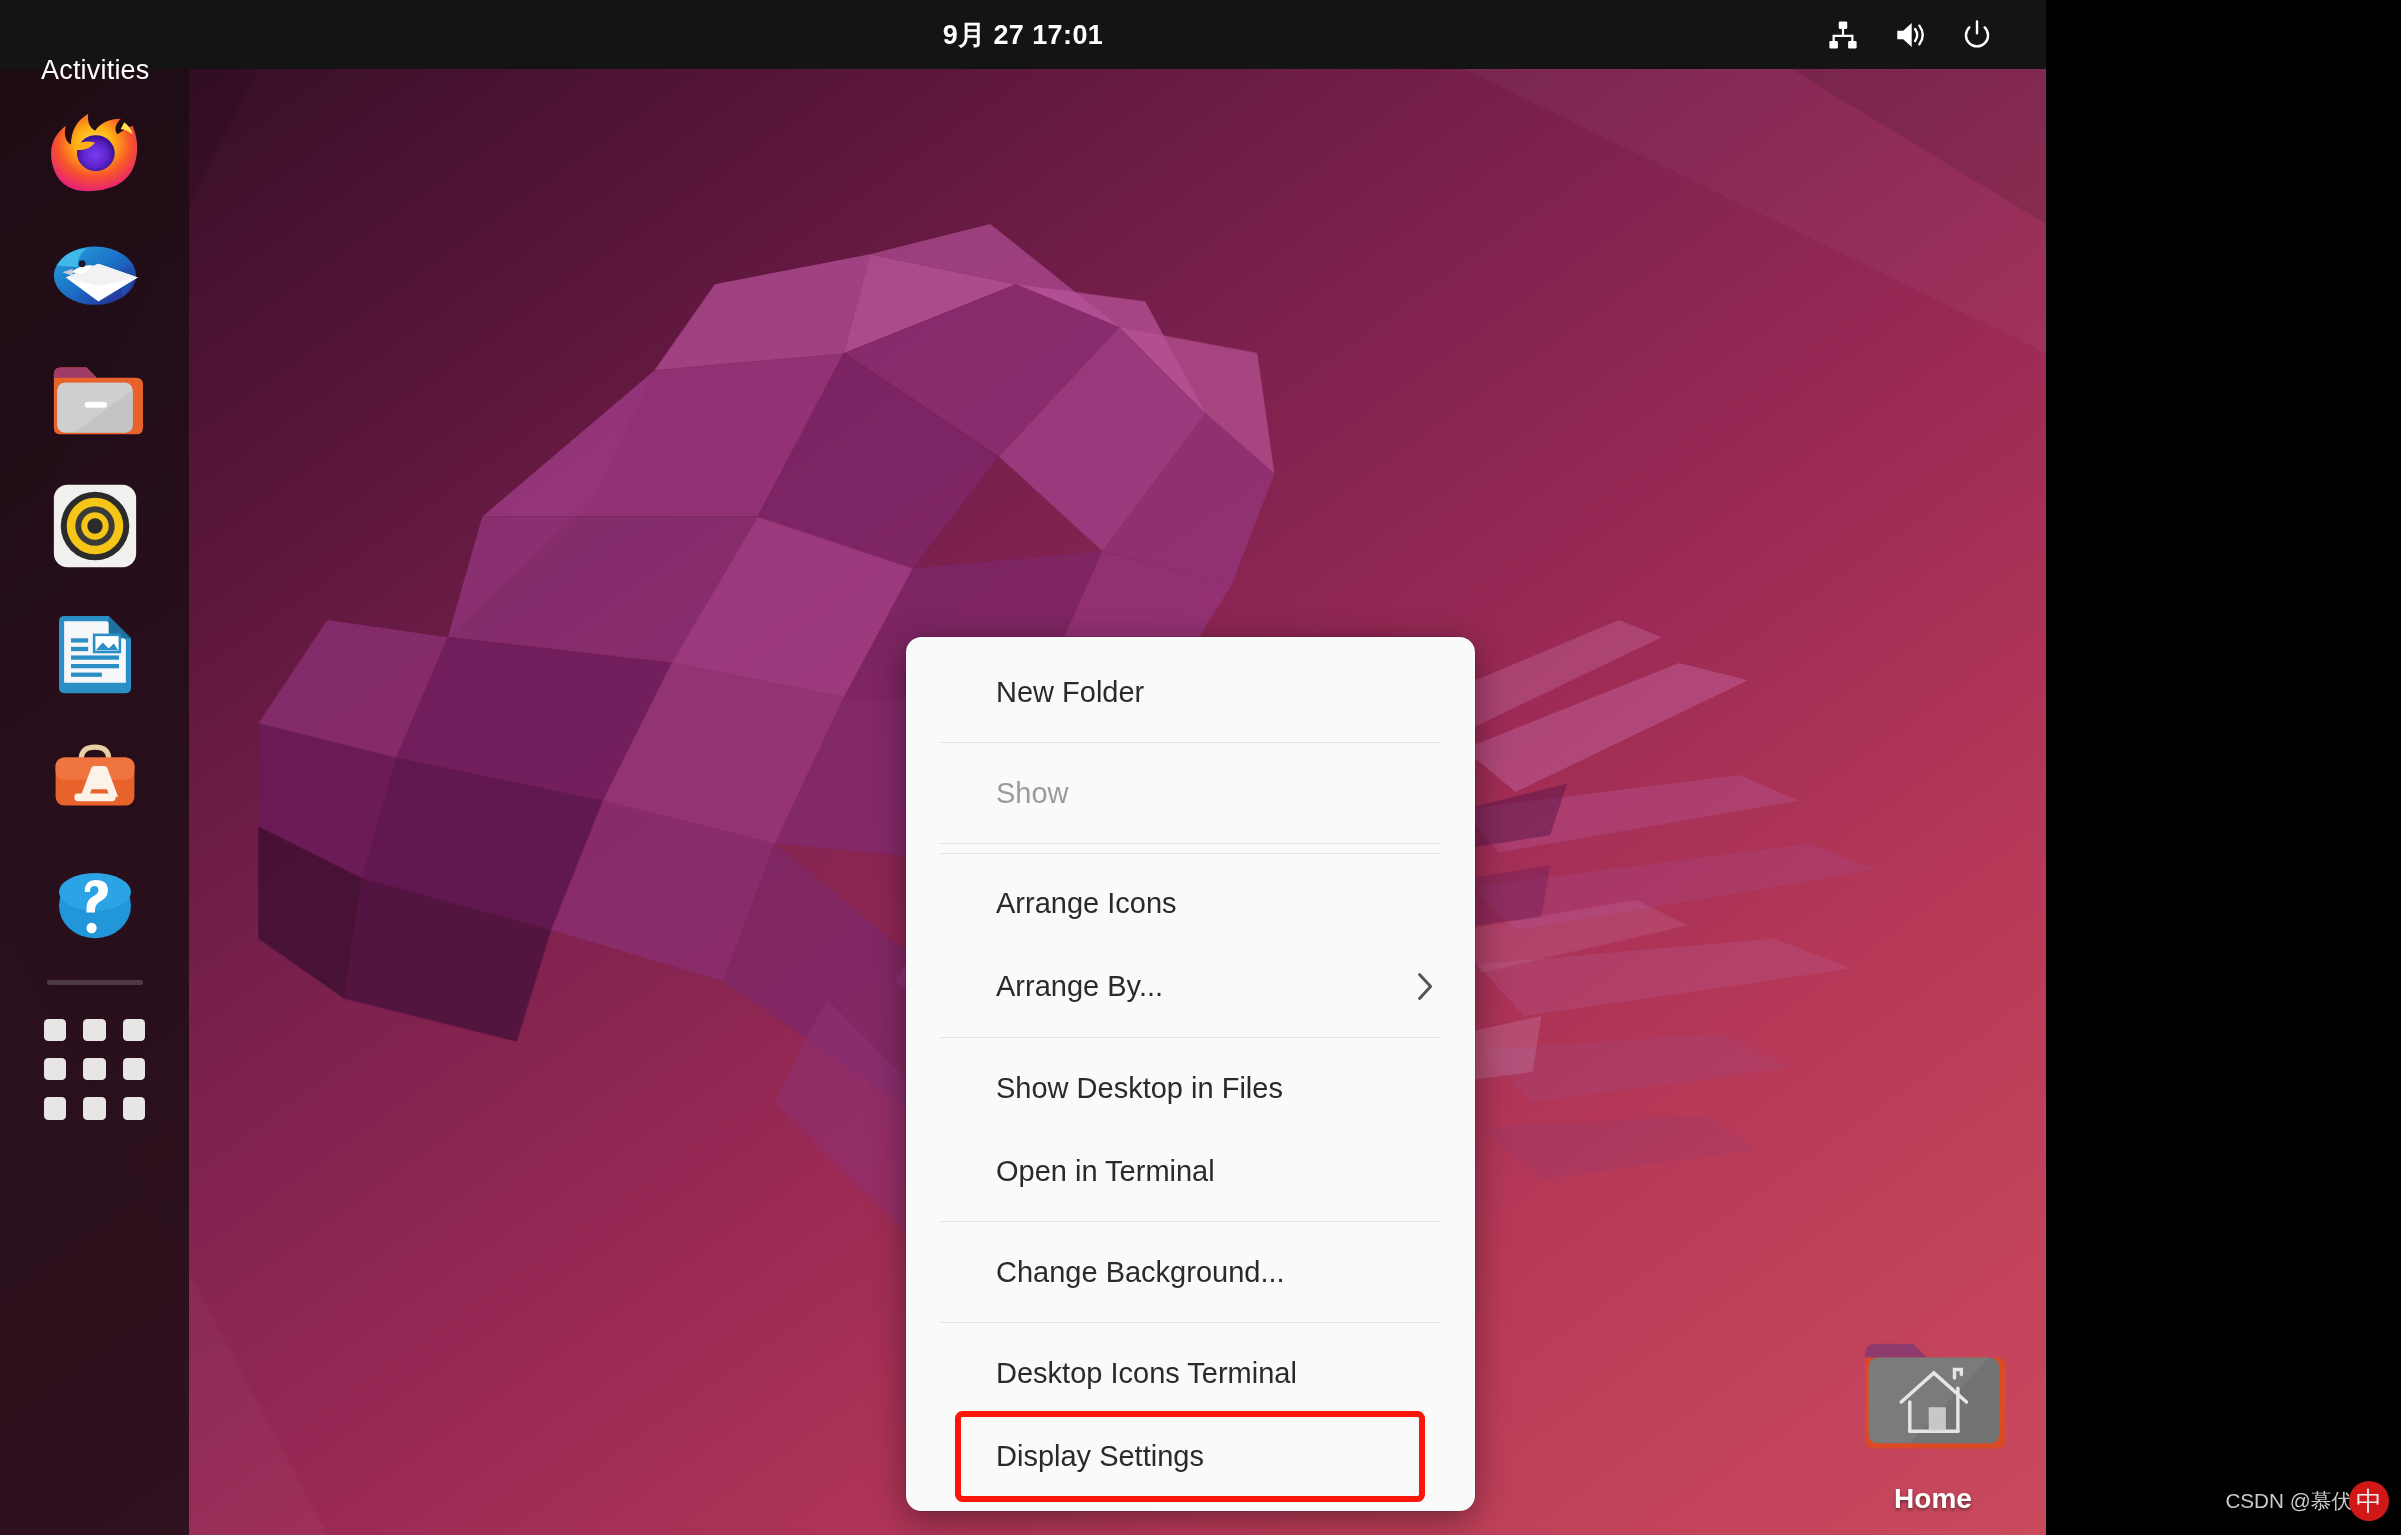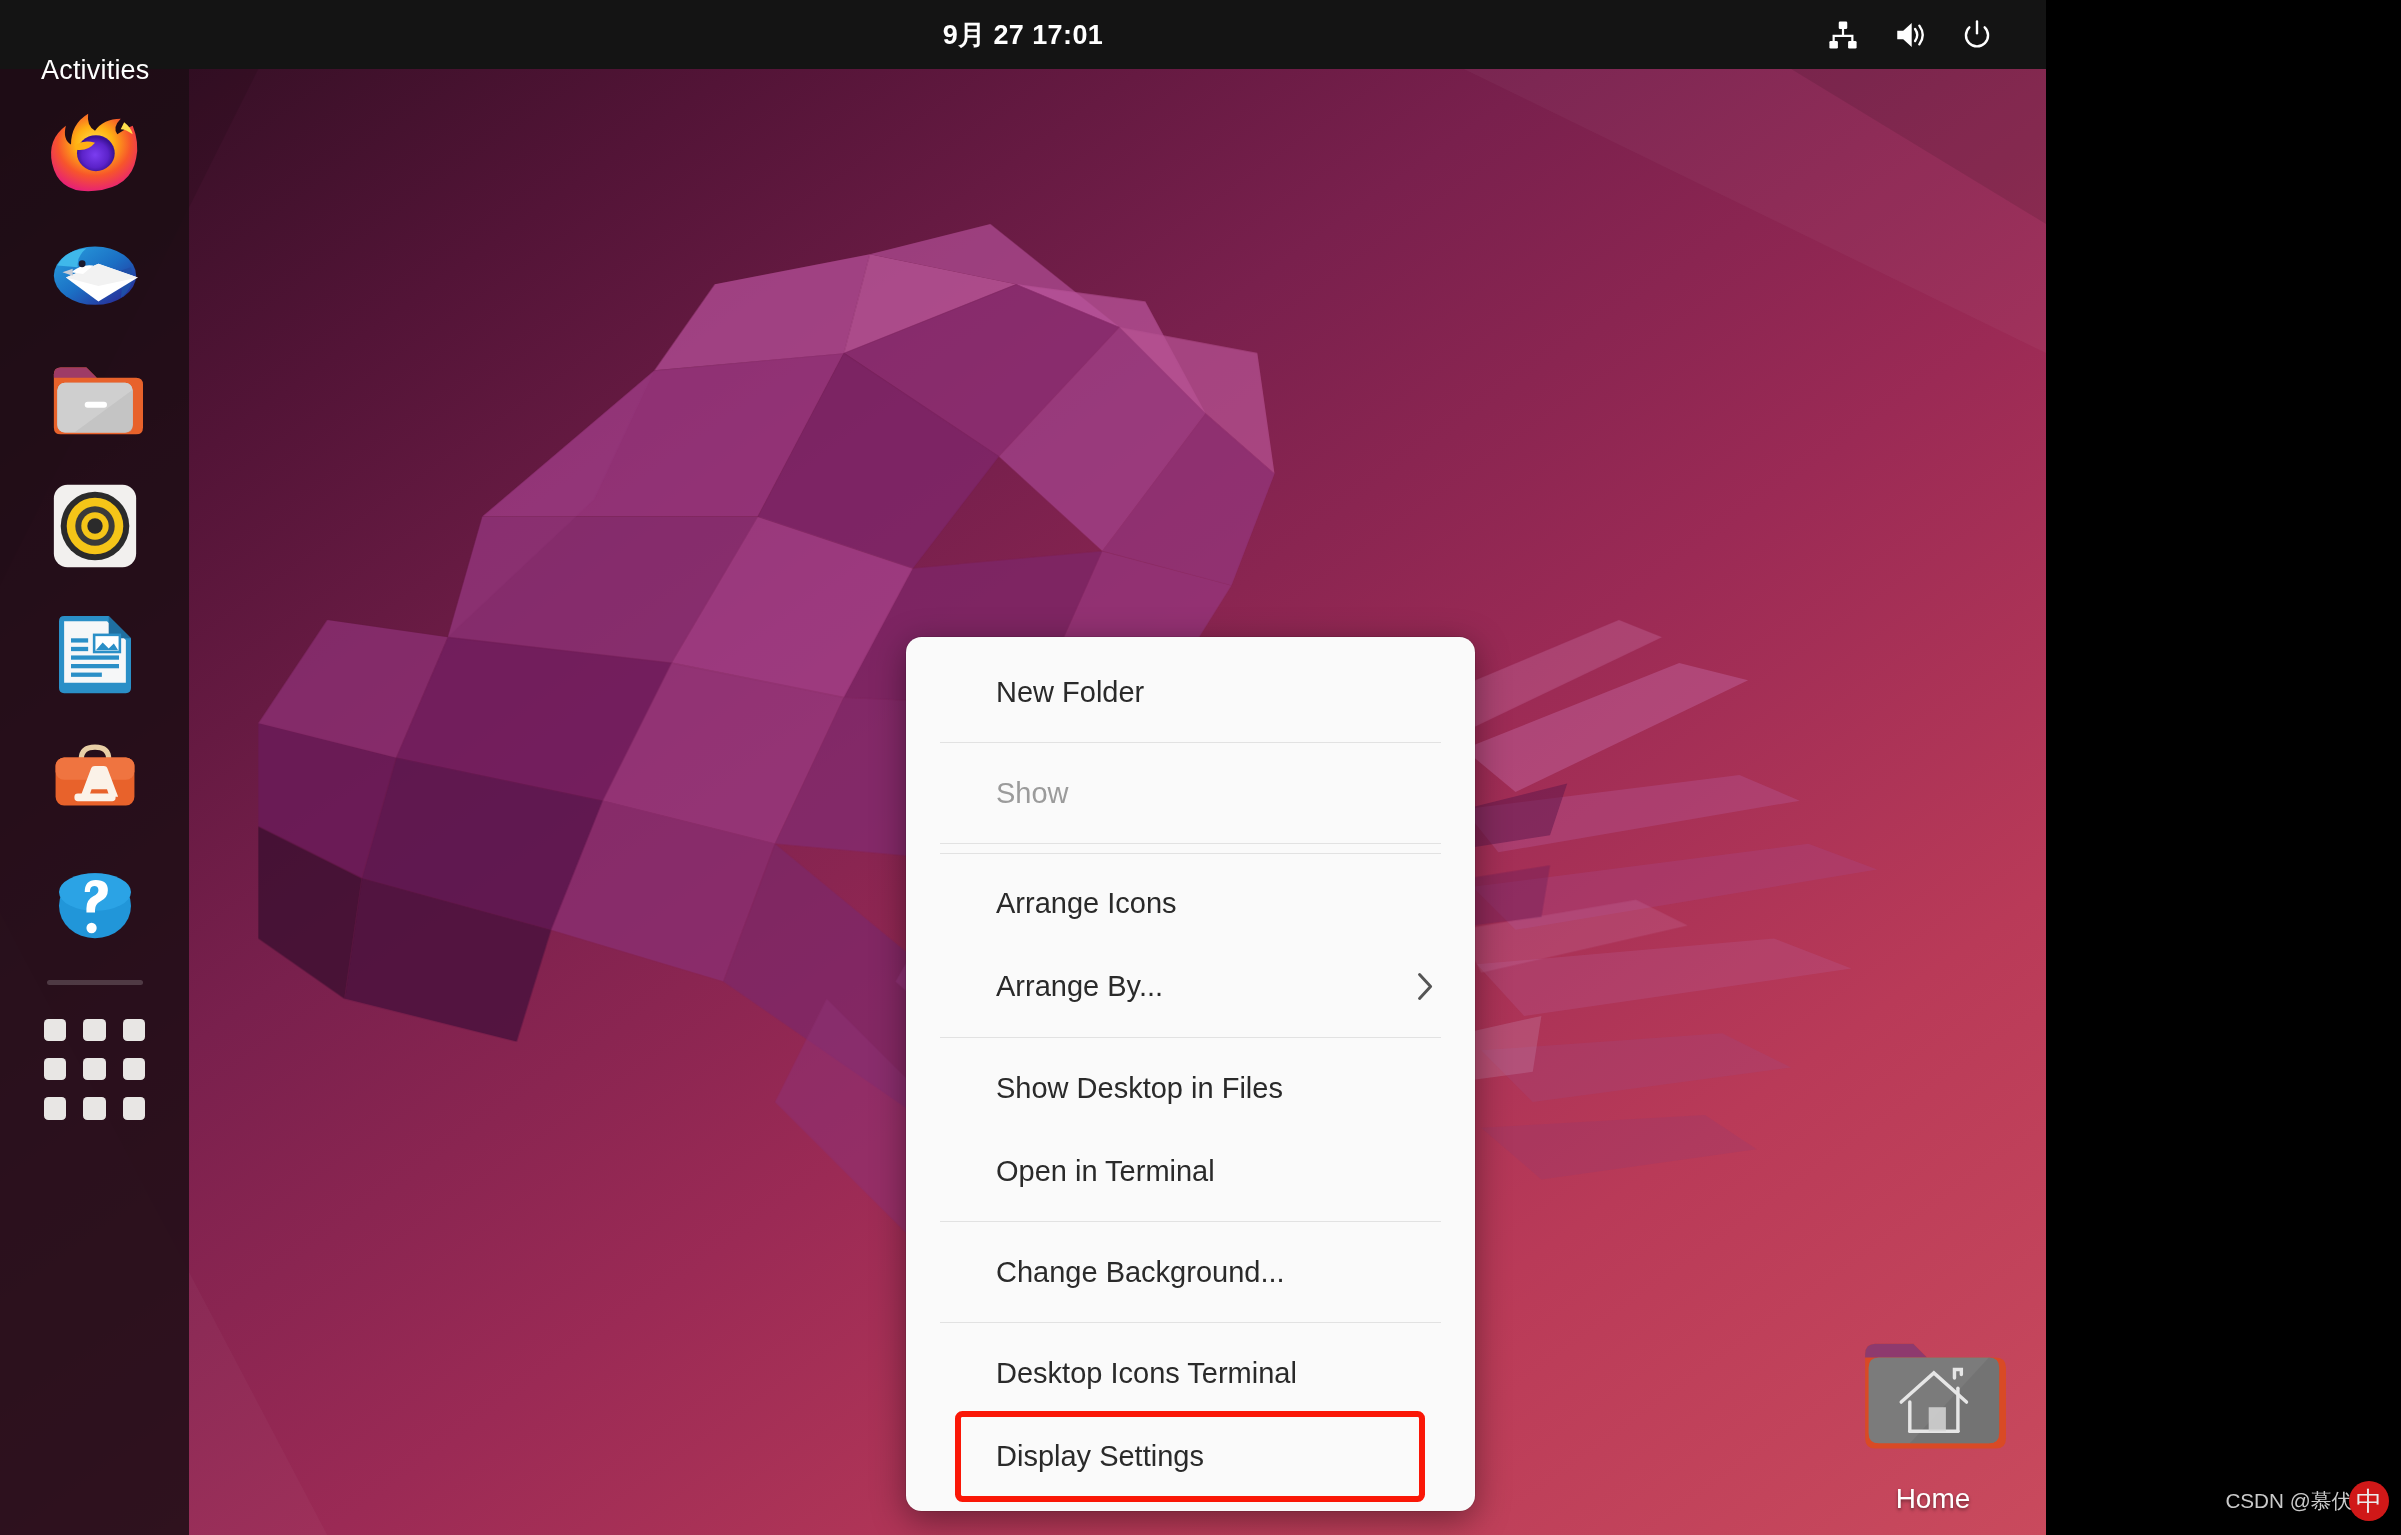--- a/index.html
+++ b/index.html
@@ -116,20 +116,21 @@
     border-radius: 4.3px;
   }
 
   
   #home-icon-wrap {
     position: absolute;
     left: 1817px; top: 1266px;
     width: 232px;
     display: flex; flex-direction: column; align-items: center;
     z-index: 10;
+    font-weight: bold;
   }
   #home-icon-glyph { width: 146px; height: 129px; display: block; }
   #home-icon-label {
     margin-top: 19px;
     color: #ffffff;
     font-size: 28px;
     text-shadow: 0 1.7px 3.4px rgba(0,0,0,0.45);
   }
 
   

